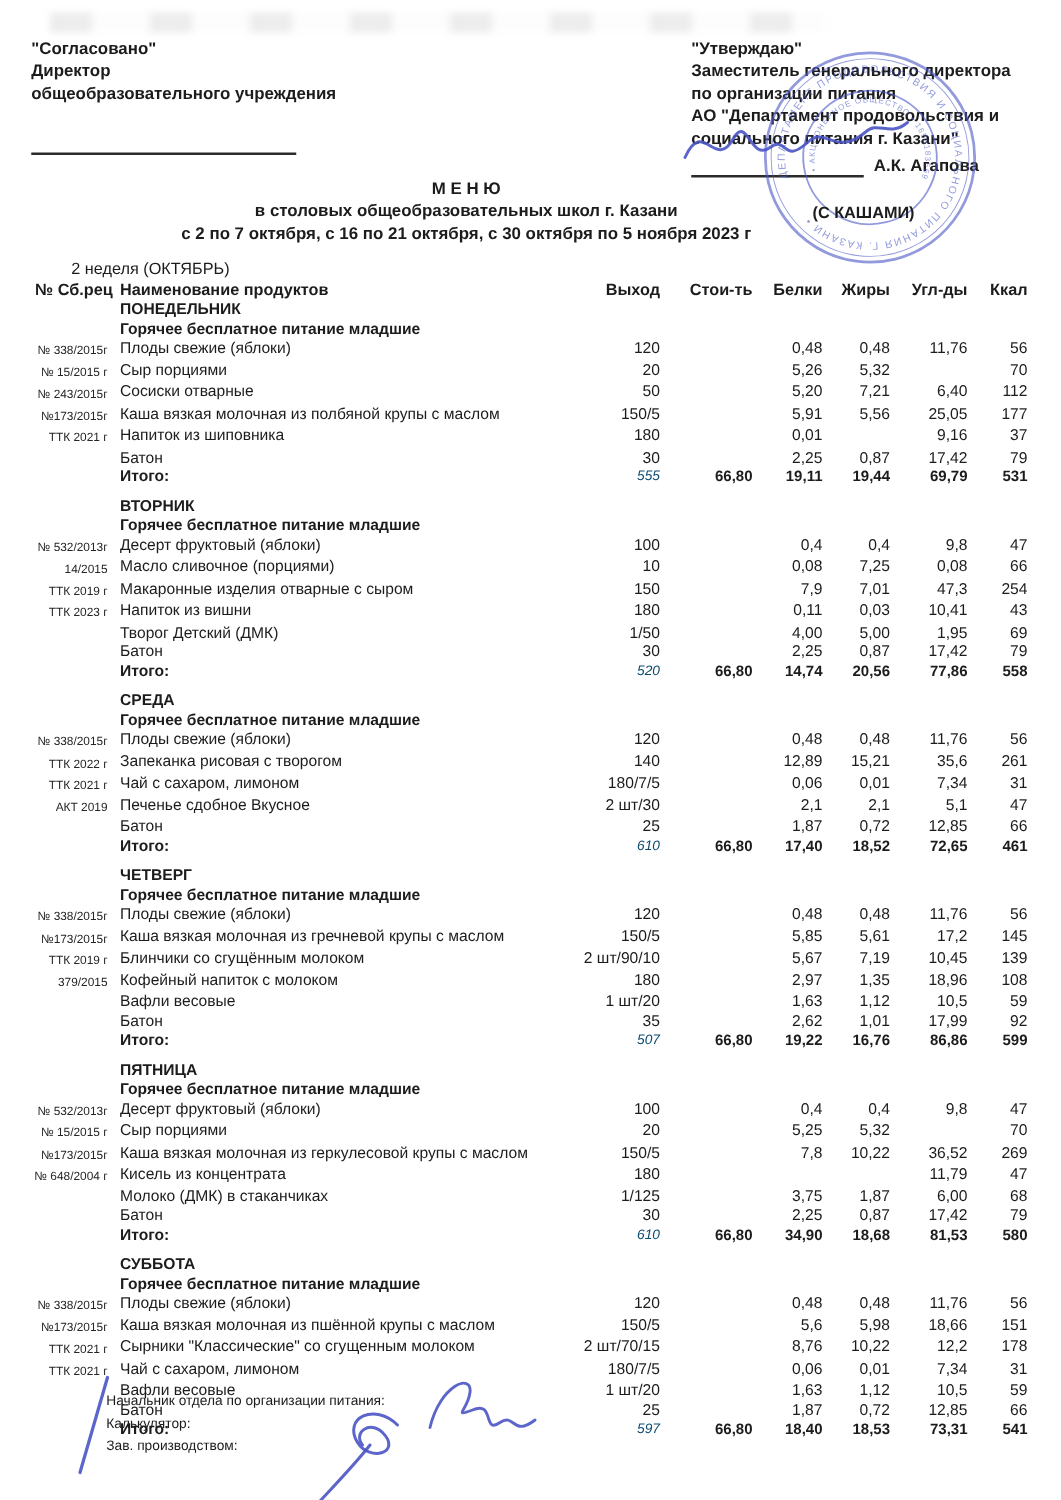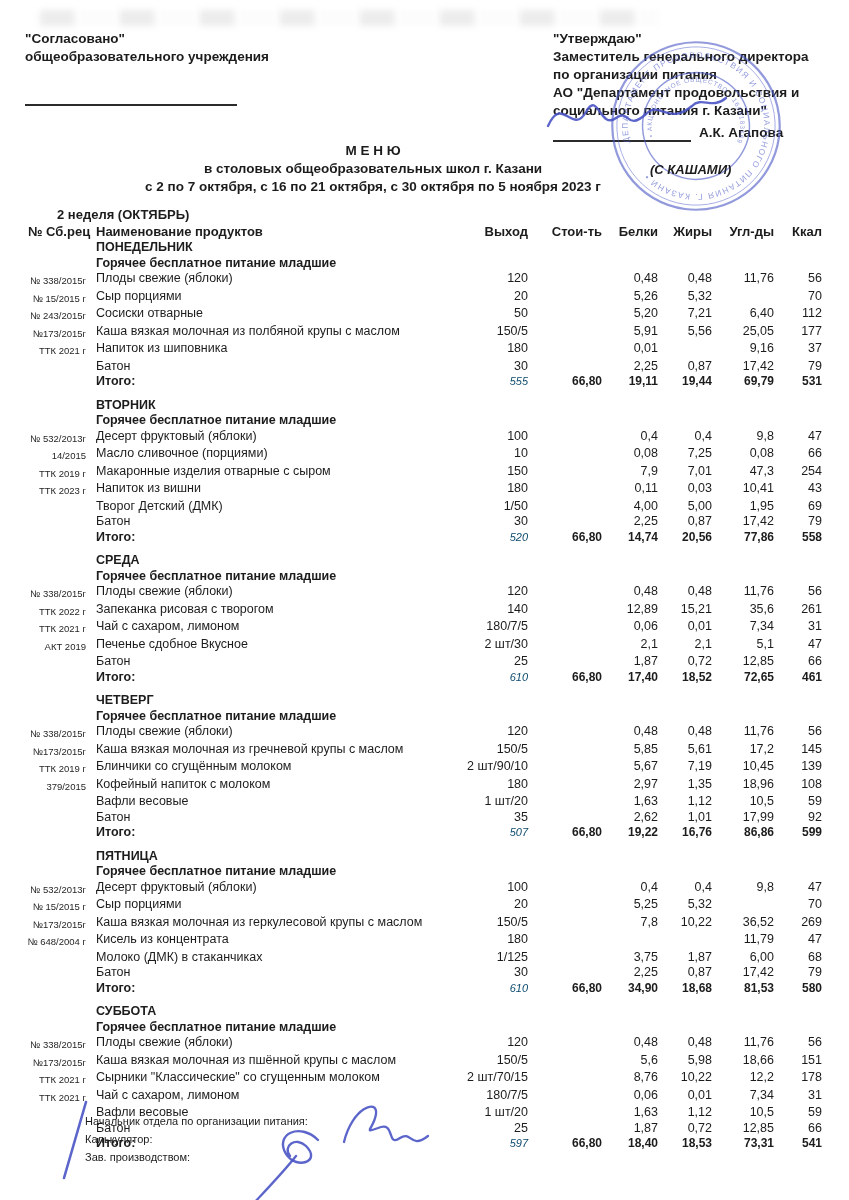--- a/index.html
+++ b/index.html
@@ -9,25 +9,25 @@
           background:repeating-linear-gradient(90deg,rgba(140,140,140,.16) 0 34px,rgba(190,190,190,.04) 34px 80px);
           filter:blur(3px);}
   .hdr{font-weight:bold;font-size:13.5px;line-height:18px;}
   .hdr-left{position:absolute;left:25px;top:30px;width:320px;}
   .sig-line-left{width:212px;border-bottom:2px solid #2b2b2b;height:38px;}
   .hdr-right{position:absolute;left:553px;top:30px;width:300px;}
   .sig-row{margin-top:4px;display:flex;align-items:flex-end;}
   .sig-line-right{display:inline-block;width:138px;border-bottom:2px solid #2b2b2b;height:12px;margin-right:8px;}
   .title{position:absolute;top:142px;left:0;width:746px;text-align:center;
          font-weight:bold;font-size:13.5px;line-height:18px;}
-  .title .tag{position:absolute;left:650px;top:19px;font-size:13px;text-align:left;font-style:italic;}
+  .title .tag{position:absolute;left:650px;top:19px;font-size:13px;text-align:left;}
 
   .tbl{position:absolute;left:22px;top:206px;width:812px;font-size:12.5px;}
   .row{display:grid;grid-template-columns:72px 360px 80px 74px 56px 54px 62px 48px;line-height:15.5px;}
-  .week{font-weight:bold;font-size:13px;padding-left:35px;line-height:17px;}
+  .week{font-weight:normal;font-size:13px;padding-left:35px;line-height:17px;}
   .cols{font-weight:bold;font-size:13px;line-height:17px;}
   .cols .codeh{text-align:left;padding-left:6px;}
   .c.num{text-align:right;padding-right:6px;}
   .c.code{font-size:9.5px;text-align:right;padding-right:8px;color:#262626;padding-top:2px;}
   .c.name{padding-left:2px;}
   .day{margin-bottom:8px;}
   .day-title,.day-sub{font-weight:bold;}
   .itogo .name{text-align:left;font-weight:bold;padding-right:0;}
   .itogo .num{font-weight:bold;font-size:12px;}
   .itogo .outv{font-weight:normal;color:#0c4a6e;font-size:11px;font-style:italic;}
@@ -42,20 +42,21 @@
   .sig-f2{left:230px;top:1120px;width:120px;height:100px;}
 </style>
 </head>
 <body>
 
 <div class="page">
   <div class="smudge"></div>
 
   <div class="hdr hdr-left">
     <div>"Согласовано"</div>
+    <div>Директор</div>
     <div>общеобразовательного учреждения</div>
     <div class="sig-line-left"></div>
   </div>
 
   <div class="hdr hdr-right">
     <div>"Утверждаю"</div>
     <div>Заместитель генерального директора</div>
     <div>по организации питания</div>
     <div>АО "Департамент продовольствия и</div>
     <div>социального питания г. Казани"</div>

